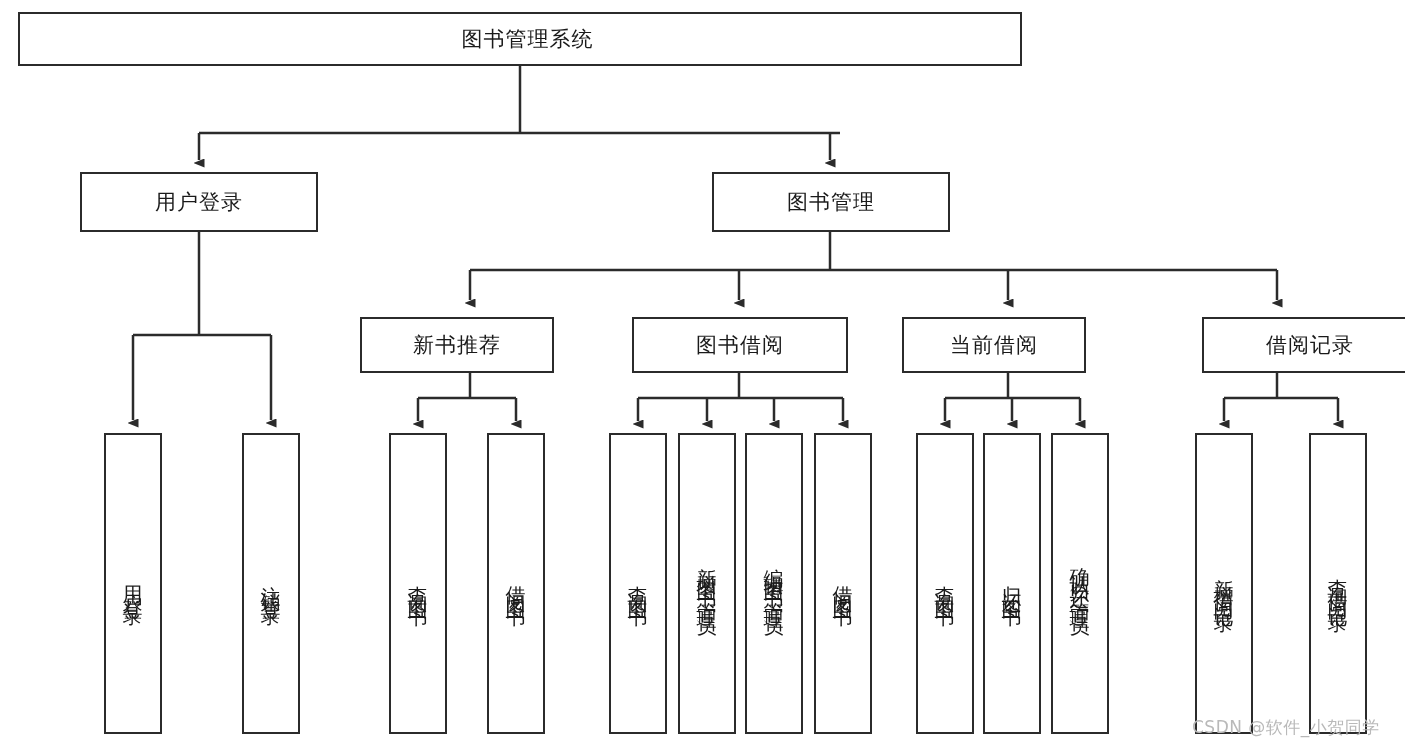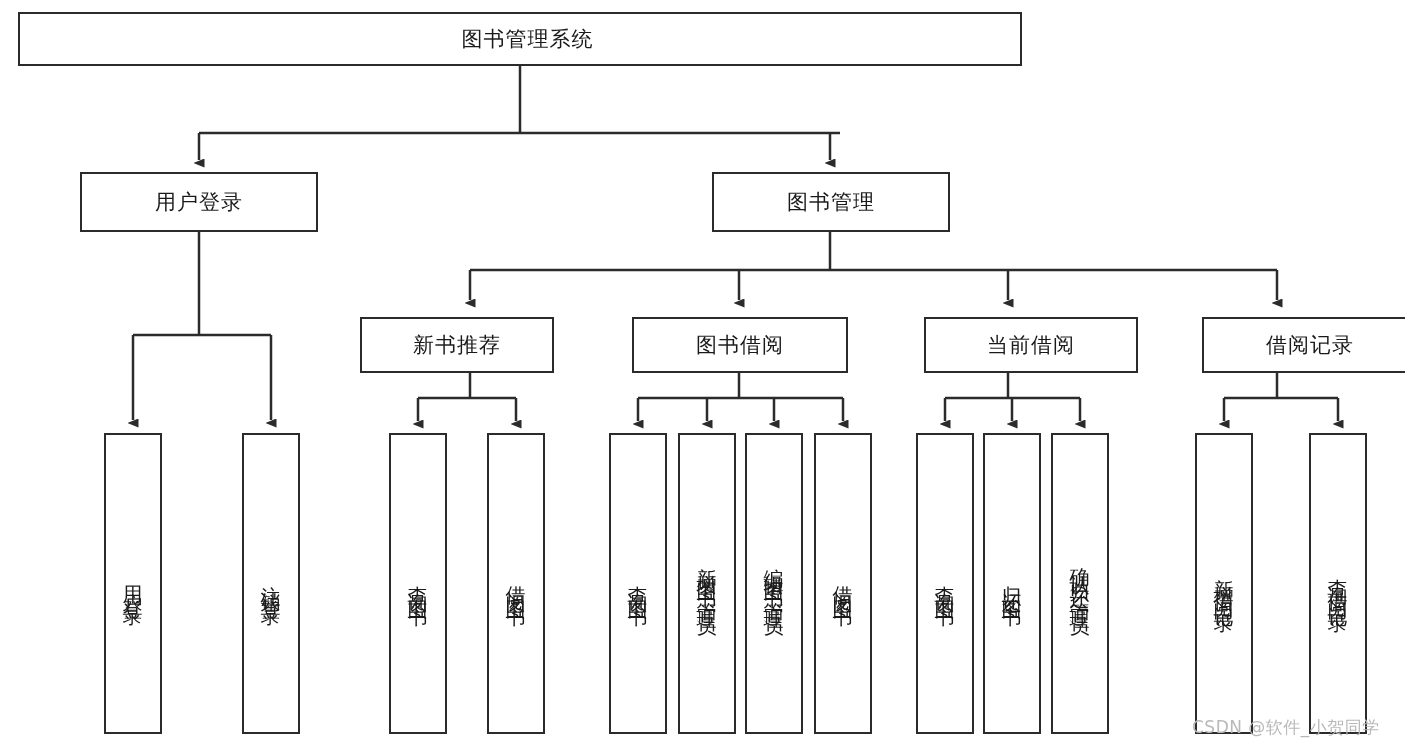--- a/index.html
+++ b/index.html
@@ -125,21 +125,21 @@
   <div class="node h" style="left:712px; top:172px; width:238px; height:60px;">
     <span>图书管理</span>
   </div>
 
   <div class="node h" style="left:360px; top:317px; width:194px; height:56px;">
     <span>新书推荐</span>
   </div>
   <div class="node h" style="left:632px; top:317px; width:216px; height:56px;">
     <span>图书借阅</span>
   </div>
-  <div class="node h" style="left:924px; top:317px; width:214px; height:56px;">
+  <div class="node h" style="left:902px; top:317px; width:184px; height:56px;">
     <span>当前借阅</span>
   </div>
   <div class="node h" style="left:1170px; top:317px; width:216px; height:56px;margin-left:32px;">
     <span>借阅记录</span>
   </div>
 
   <div class="node v" style="left:104px; top:433px; width:58px; height:301px;">
     <span class="vtext">用户登录</span>
   </div>
   <div class="node v" style="left:242px; top:433px; width:58px; height:301px;">

